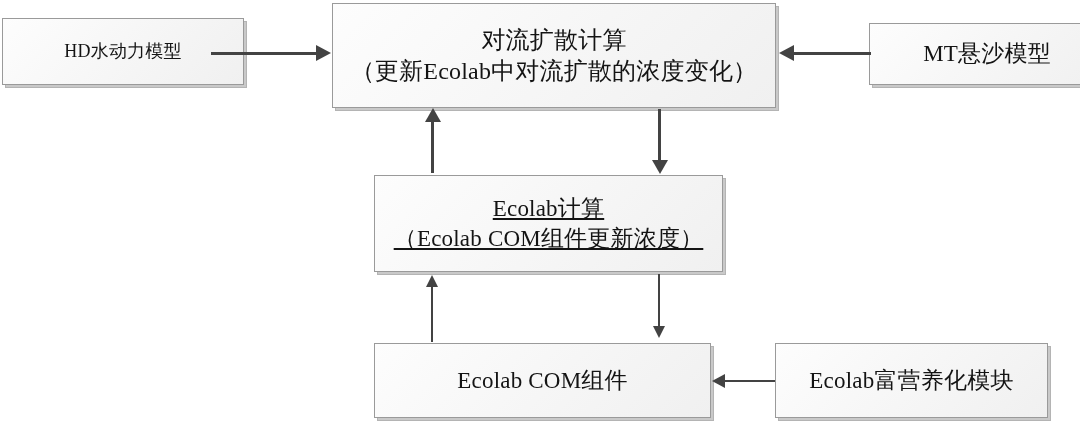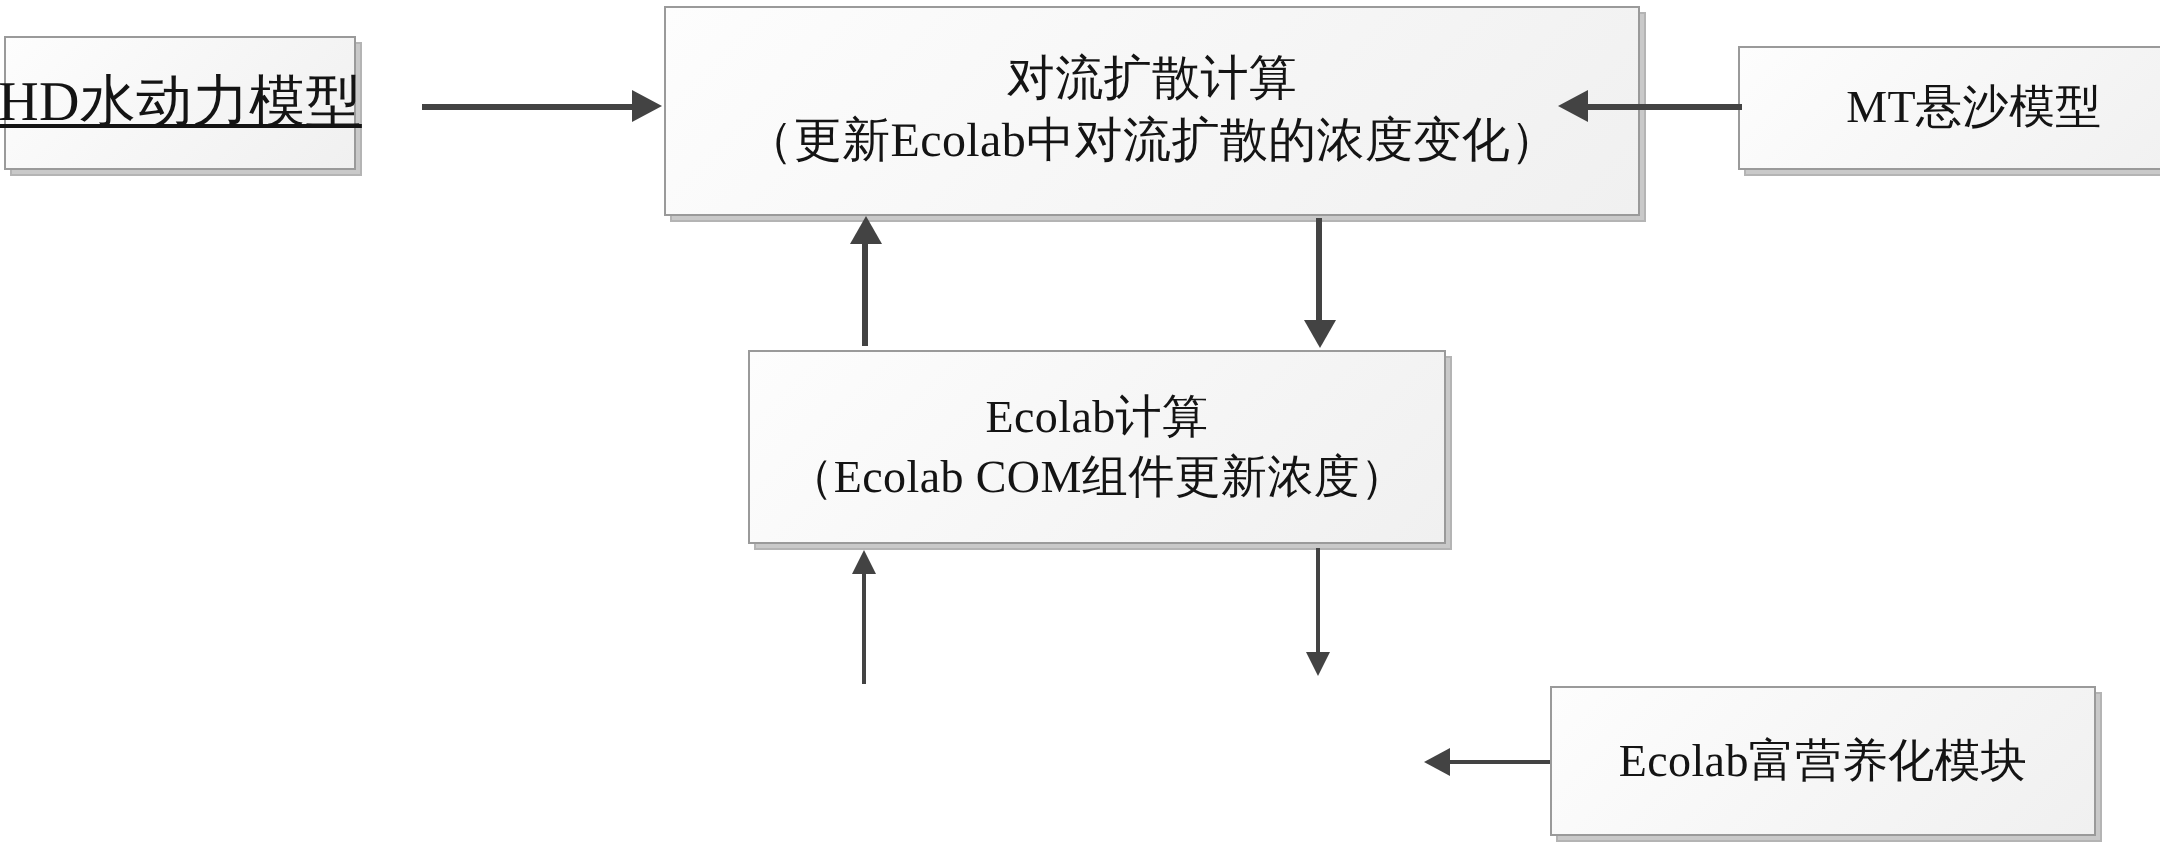--- a/index.html
+++ b/index.html
@@ -36,24 +36,24 @@
   }
   .node-label {
     display: block;
     padding: 0 4px;
   }
   .node-label .l2 {
     display: block;
   }
 
   
-  #node-hd          { left: 2px;   top: 18px;  width: 176px; height: 67px;  font-size: 28px; text-decoration: underline; }
-  #node-advection   { left: 332px; top: 3px;   width: 488px; height: 105px; font-size: 24px; }
+  #node-hd          { left: 2px;   top: 18px;  width: 242px; height: 67px;  font-size: 18px; }
+  #node-advection   { left: 332px; top: 3px;   width: 444px; height: 105px; font-size: 24px; }
   #node-mt          { left: 869px; top: 23px;  width: 236px; height: 62px;  font-size: 23px; }
-  #node-ecolab-calc { left: 374px; top: 175px; width: 349px; height: 97px;  font-size: 23px; }
+  #node-ecolab-calc { left: 374px; top: 175px; width: 349px; height: 97px;  font-size: 23px; text-decoration: underline; }
   #node-ecolab-com  { left: 374px; top: 343px; width: 337px; height: 75px;  font-size: 23px; }
   #node-eutro       { left: 775px; top: 343px; width: 273px; height: 75px;  font-size: 23px; }
 
   
   .conn {
     position: absolute;
   }
   .conn-line-h {
     position: absolute;
     height: 3px;
@@ -126,20 +126,25 @@
     </span>
   </div>
 
   <div class="node-box" id="node-ecolab-calc">
     <span class="node-label">
       <span>Ecolab计算</span>
       <span class="l2">（Ecolab COM组件更新浓度）</span>
     </span>
   </div>
 
+  <div class="node-box" id="node-ecolab-com">
+    <span class="node-label">
+      <span>Ecolab COM组件</span>
+    </span>
+  </div>
 
   <div class="node-box" id="node-eutro">
     <span class="node-label">
       <span>Ecolab富营养化模块</span>
     </span>
   </div>
 
   <div class="conn">
     <div class="conn-line-h" style="left:211px; top:52px; width:106px;"></div>
     <div class="arrowhead arrow-right" style="left:316px; top:45px;"></div>

